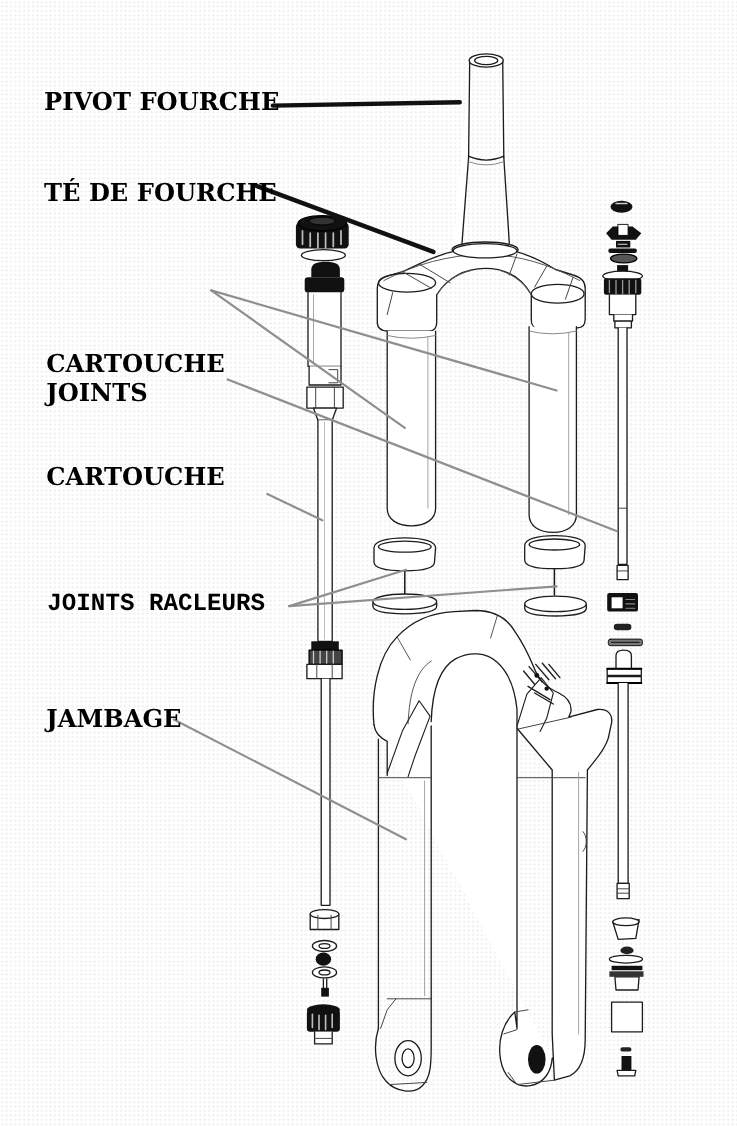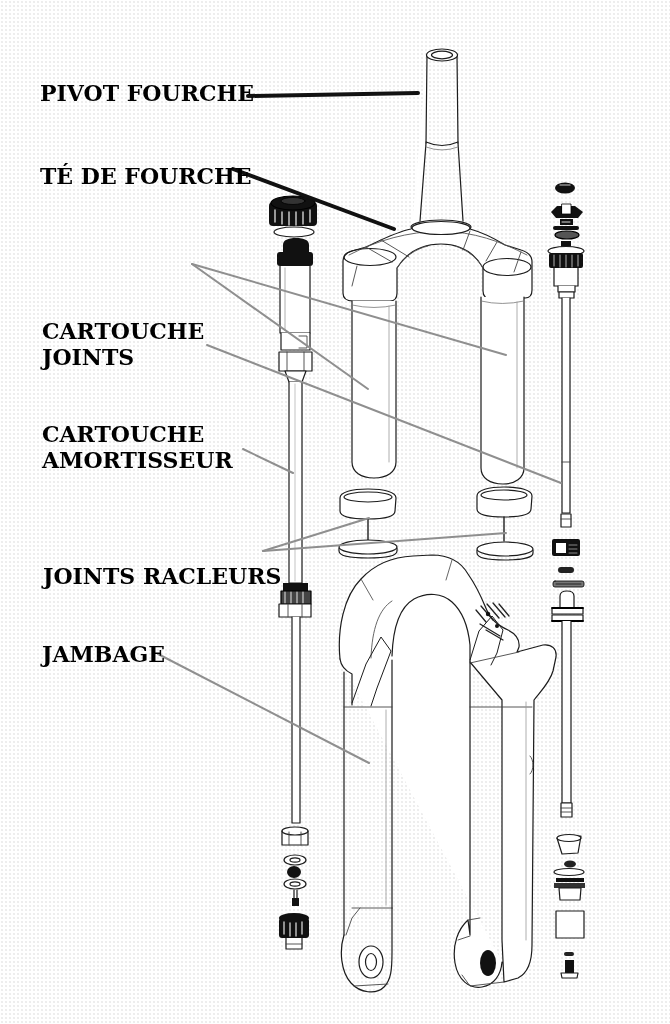--- a/index.html
+++ b/index.html
@@ -24,21 +24,21 @@
     letter-spacing:0px;
     white-space:nowrap;
     transform:scaleY(1.02);
   }
   
   .lbl-pivot{left:40px;top:80px;}
   .lbl-te{left:40px;top:153px;margin-top:10px;}
   .lbl-plongeurs{left:43px;top:252px;}
   .lbl-ressort{left:42px;top:318px;}
   .lbl-amortisseur{left:42px;top:421px;}
-  .lbl-joints{left:43px;top:563px;}
+  .lbl-joints{left:43px;top:536px;font-family:Liberation Mono, monospace;}
   .lbl-jambage{left:42px;top:641px;}
 </style>
 </head>
 <body>
 
 <div class="stage">
 
   <svg width="670" height="1024" viewBox="0 0 670 1024">
     <g fill="none" stroke="#1c1c1c" stroke-width="1.2" stroke-linecap="round" stroke-linejoin="round">
 
@@ -256,21 +256,20 @@
   </div>
 
 
   <div class="lbl lbl-ressort">
     <div>CARTOUCHE</div>
     <div>JOINTS</div>
   </div>
 
   <div class="lbl lbl-amortisseur">
     <div>CARTOUCHE</div>
-    <div>AMORTISSEUR</div>
   </div>
 
   <div class="lbl lbl-joints">
     <span>JOINTS RACLEURS</span>
   </div>
 
   <div class="lbl lbl-jambage">
     <span>JAMBAGE</span>
   </div>
 

